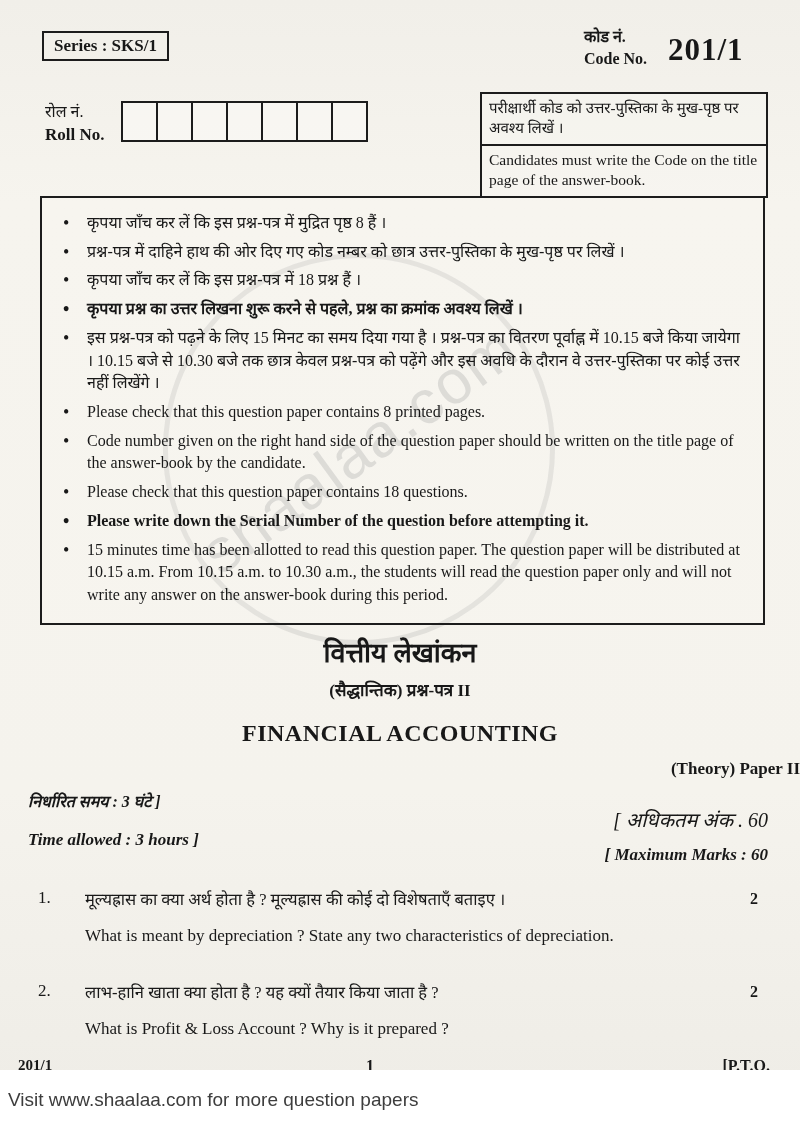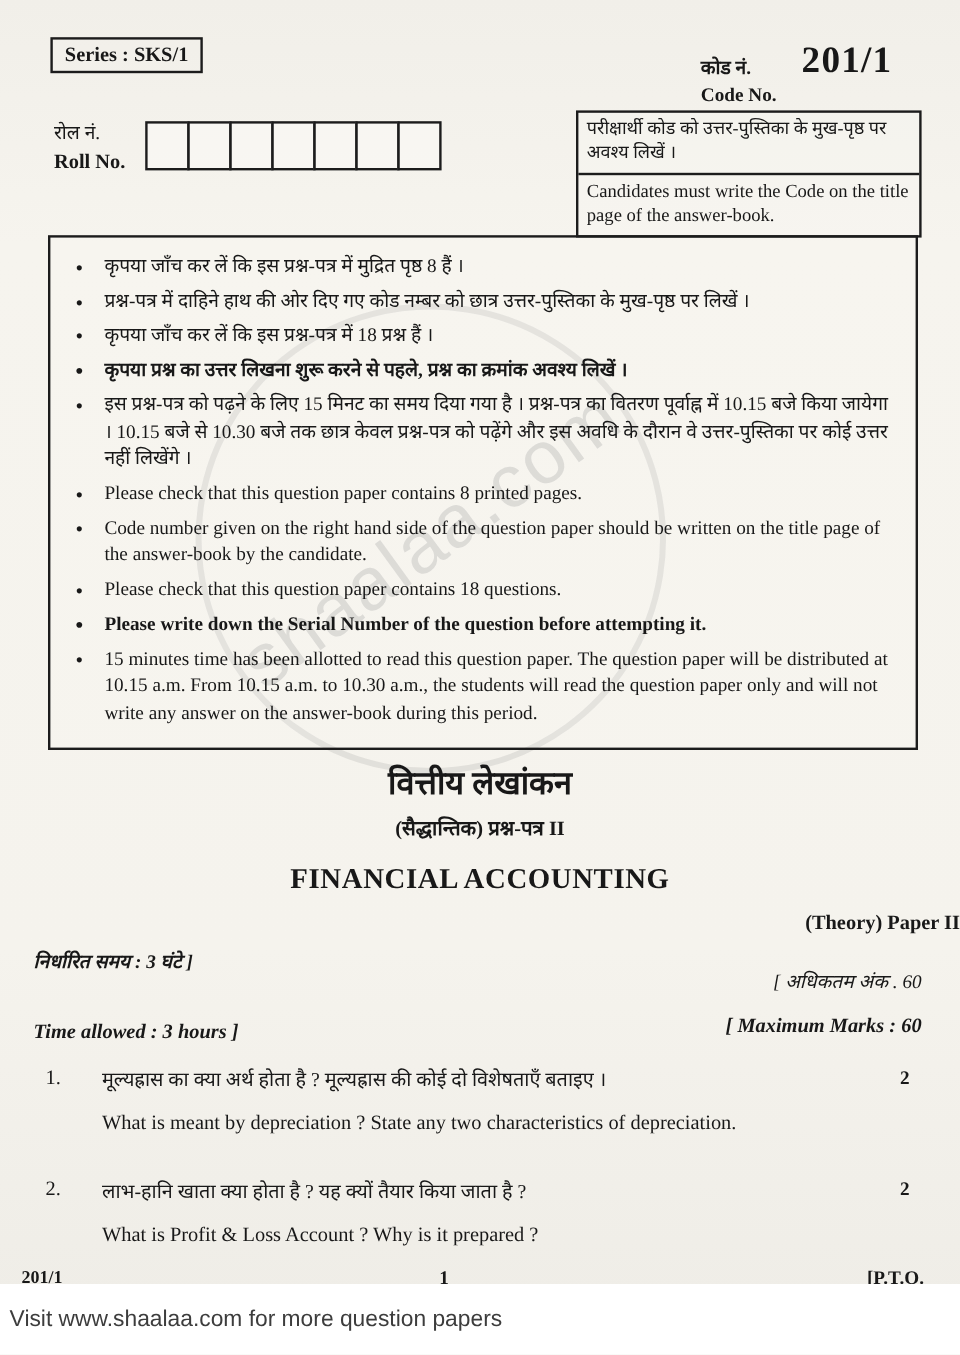--- a/index.html
+++ b/index.html
@@ -33,21 +33,21 @@
     letter-spacing: 2px;
   }
 
   
   .series-box {
     position: absolute; left: 42px; top: 31px;
     border: 2px solid #1c1c1c;
     padding: 3px 10px;
     font-weight: bold; font-size: 17px;
   }
-  .code-labels { position: absolute; left: 584px; top: 26px; line-height: 1.35; margin-top: 21px; }
+  .code-labels { position: absolute; left: 584px; top: 26px; line-height: 1.35; }
   .code-label-hi { font-size: 16px; font-weight: bold; }
   .code-label-en { font-size: 16px; font-weight: bold; }
   .code-number {
     position: absolute; left: 668px; top: 32px;
     font-size: 31px; font-weight: bold; letter-spacing: 1px;
   }
 
   .roll-label { position: absolute; left: 45px; top: 100px; line-height: 1.45; }
   .roll-label-hi { font-size: 16px; }
   .roll-label-en { font-size: 17px; font-weight: bold; }
@@ -105,22 +105,22 @@
   .center-text { position: absolute; left: 0; width: 800px; text-align: center; }
   .title-hi   { top: 633px; font-size: 27px; font-weight: bold; }
   .subtitle-hi{ top: 678px; font-size: 17px; font-weight: bold; }
   .title-en   { top: 720px; font-size: 24px; font-weight: bold; letter-spacing: 0.5px; }
   .subtitle-en{ top: 759px; font-size: 17px; font-weight: bold; text-align: right; }
 
   
   .meta-left  { position: absolute; left: 28px; font-style: italic; }
   .meta-right { position: absolute; right: 32px; font-style: italic; text-align: right; }
   .time-hi  { top: 790px; font-size: 16px; font-weight: bold; }
-  .marks-hi { top: 806px; font-size: 16px; font-style: italic; }
-  .time-en  { top: 830px; font-size: 17px; font-weight: bold; margin-top: 20px; }
+  .marks-hi { top: 806px; font-size: 20px; font-style: italic; }
+  .time-en  { top: 830px; font-size: 17px; font-weight: bold; }
   .marks-en { top: 845px; font-size: 17px; font-weight: bold; }
 
   
   .question { position: absolute; left: 0; width: 800px; }
   .q1 { top: 888px; }
   .q2 { top: 981px; }
   .q-num  { position: absolute; left: 38px; font-size: 17px; }
   .q-hi   { position: absolute; left: 85px; width: 590px; font-size: 16.5px; line-height: 1.4; }
   .q-en   { position: absolute; left: 85px; top: 38px; width: 600px; font-size: 17px; }
   .q-marks{ position: absolute; right: 42px; top: 2px; font-size: 16px; font-weight: bold; }

